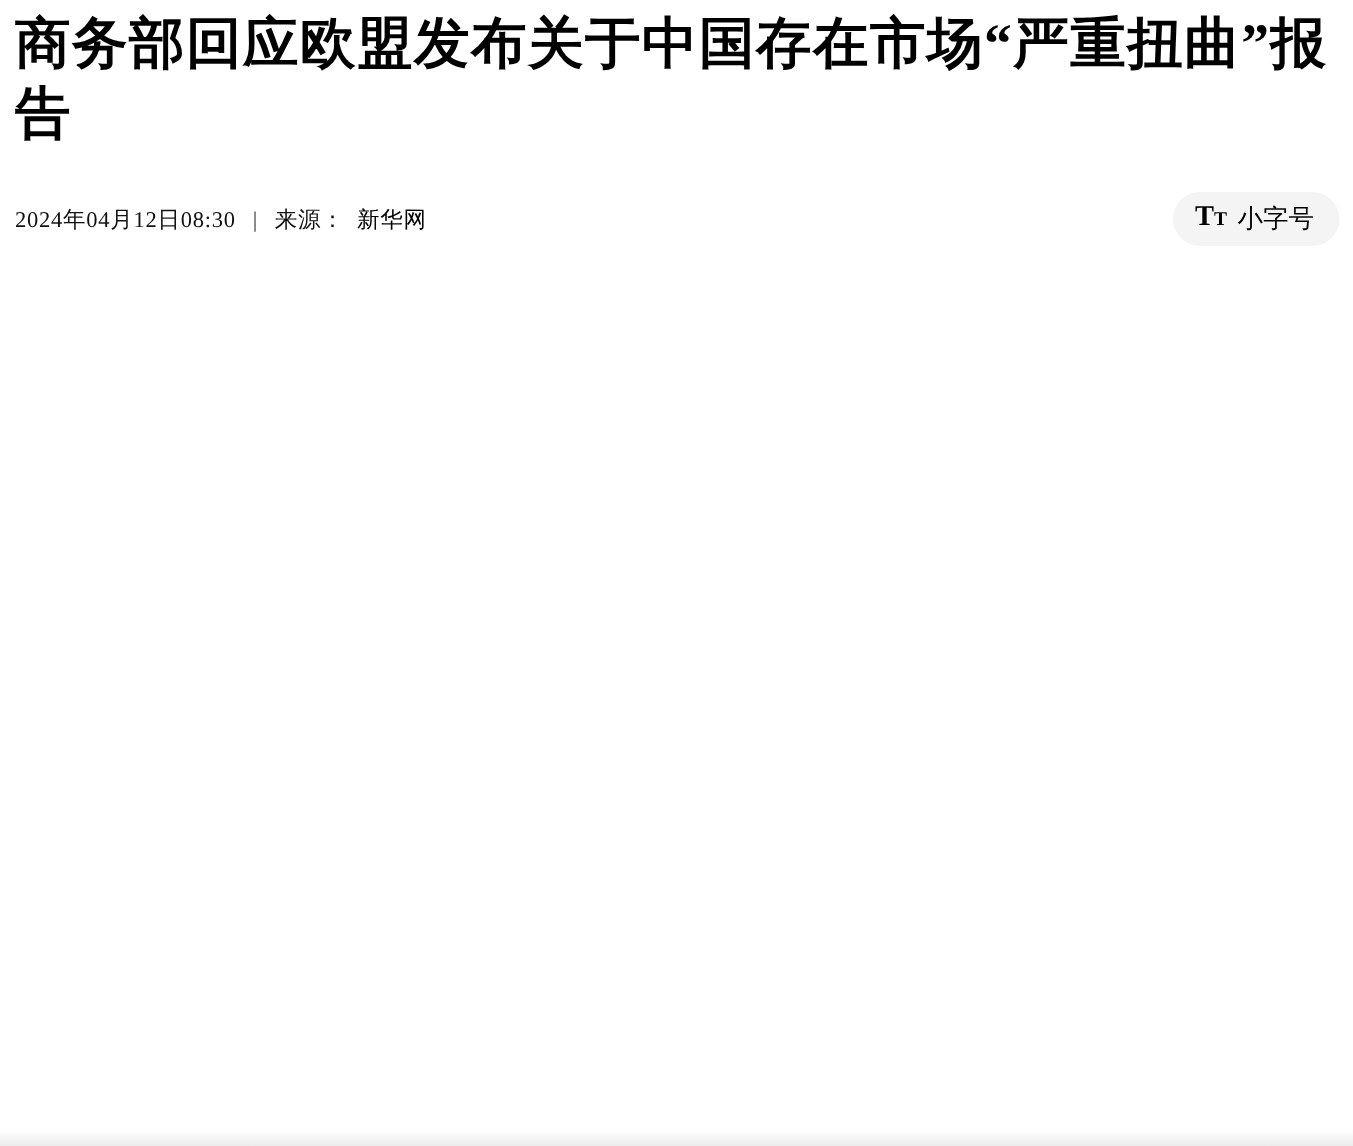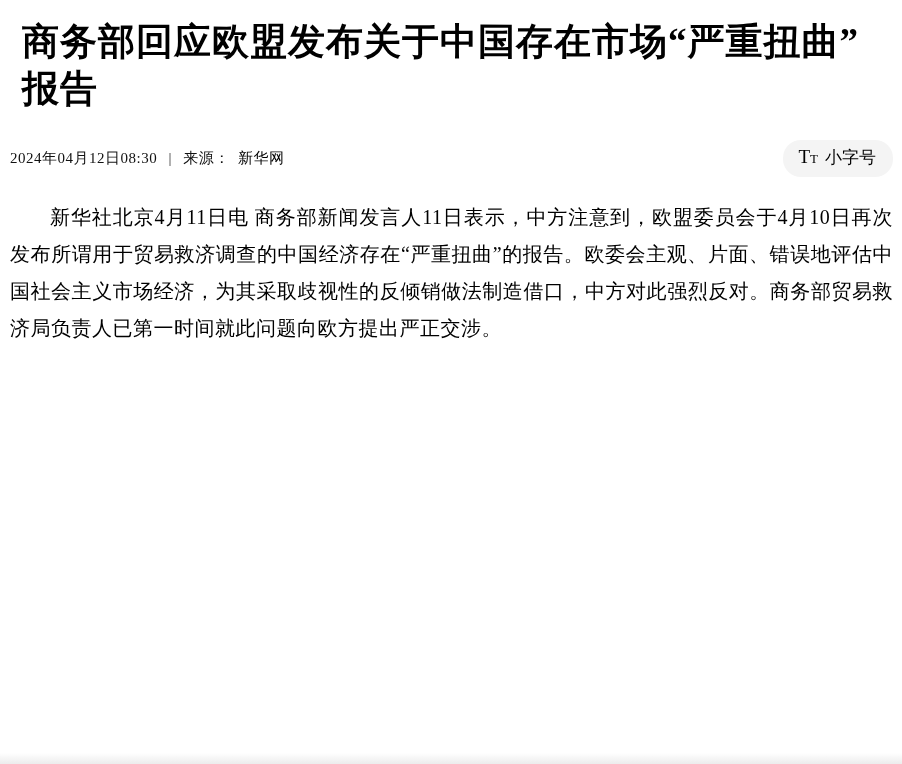--- a/index.html
+++ b/index.html
@@ -13,21 +13,21 @@
     position: relative;
     width: 902px;
     height: 764px;
     overflow: hidden;
     background: #ffffff;
   }
   .article {
     padding: 6px 9px 0 10px;
   }
   .article-title {
-    margin: 12px;
+    margin: 0;
     font-size: 37px;
     line-height: 47px;
     font-weight: 700;
     letter-spacing: 1px;
     color: #000000;
   }
   .meta-row {
     margin-top: 28px;
     display: flex;
     justify-content: space-between;
@@ -56,21 +56,21 @@
     border: none;
     border-radius: 18px;
     padding: 6px 17px 7px 15px;
     font-family: "Liberation Serif", "DejaVu Serif", serif;
     font-size: 17px;
     color: #000000;
     cursor: pointer;
     line-height: 22px;
   }
   .tt {
-    font-weight: 400;
+    font-weight: 700;
     white-space: nowrap;
   }
   .t-big { font-size: 19px; }
   .t-small { font-size: 13px; }
   .article-body {
     margin-top: 22px;
   }
   .article-body p {
     margin: 0 0 26px 0;
     font-size: 20px;
@@ -105,18 +105,17 @@
         <span class="source-name">新华网</span>
       </div>
 
       <button class="font-size-btn">
         <span class="tt"><span class="t-big">T</span><span class="t-small">T</span></span>
         <span>小字号</span>
       </button>
     </div>
 
     <div class="article-body">
-      <p>新华社北京4月11日电 商务部新闻发言人11日表示，中方注意到，欧盟委员会于4月10日再次发布所谓用于贸易救济调查的中国经济存在“严重扭曲”的报告。欧委会主观、片面、错误地评估中国社会主义市场经济，为其采取歧视性的反倾销做法制造借口，中方对此强烈反对。商务部贸易救济局负责人已第一时间就此问题向欧方提出严正交涉。</p>
     </div>
   </div>
 
   <div class="bottom-strip"></div>
 </div>
 
 </body></html>

